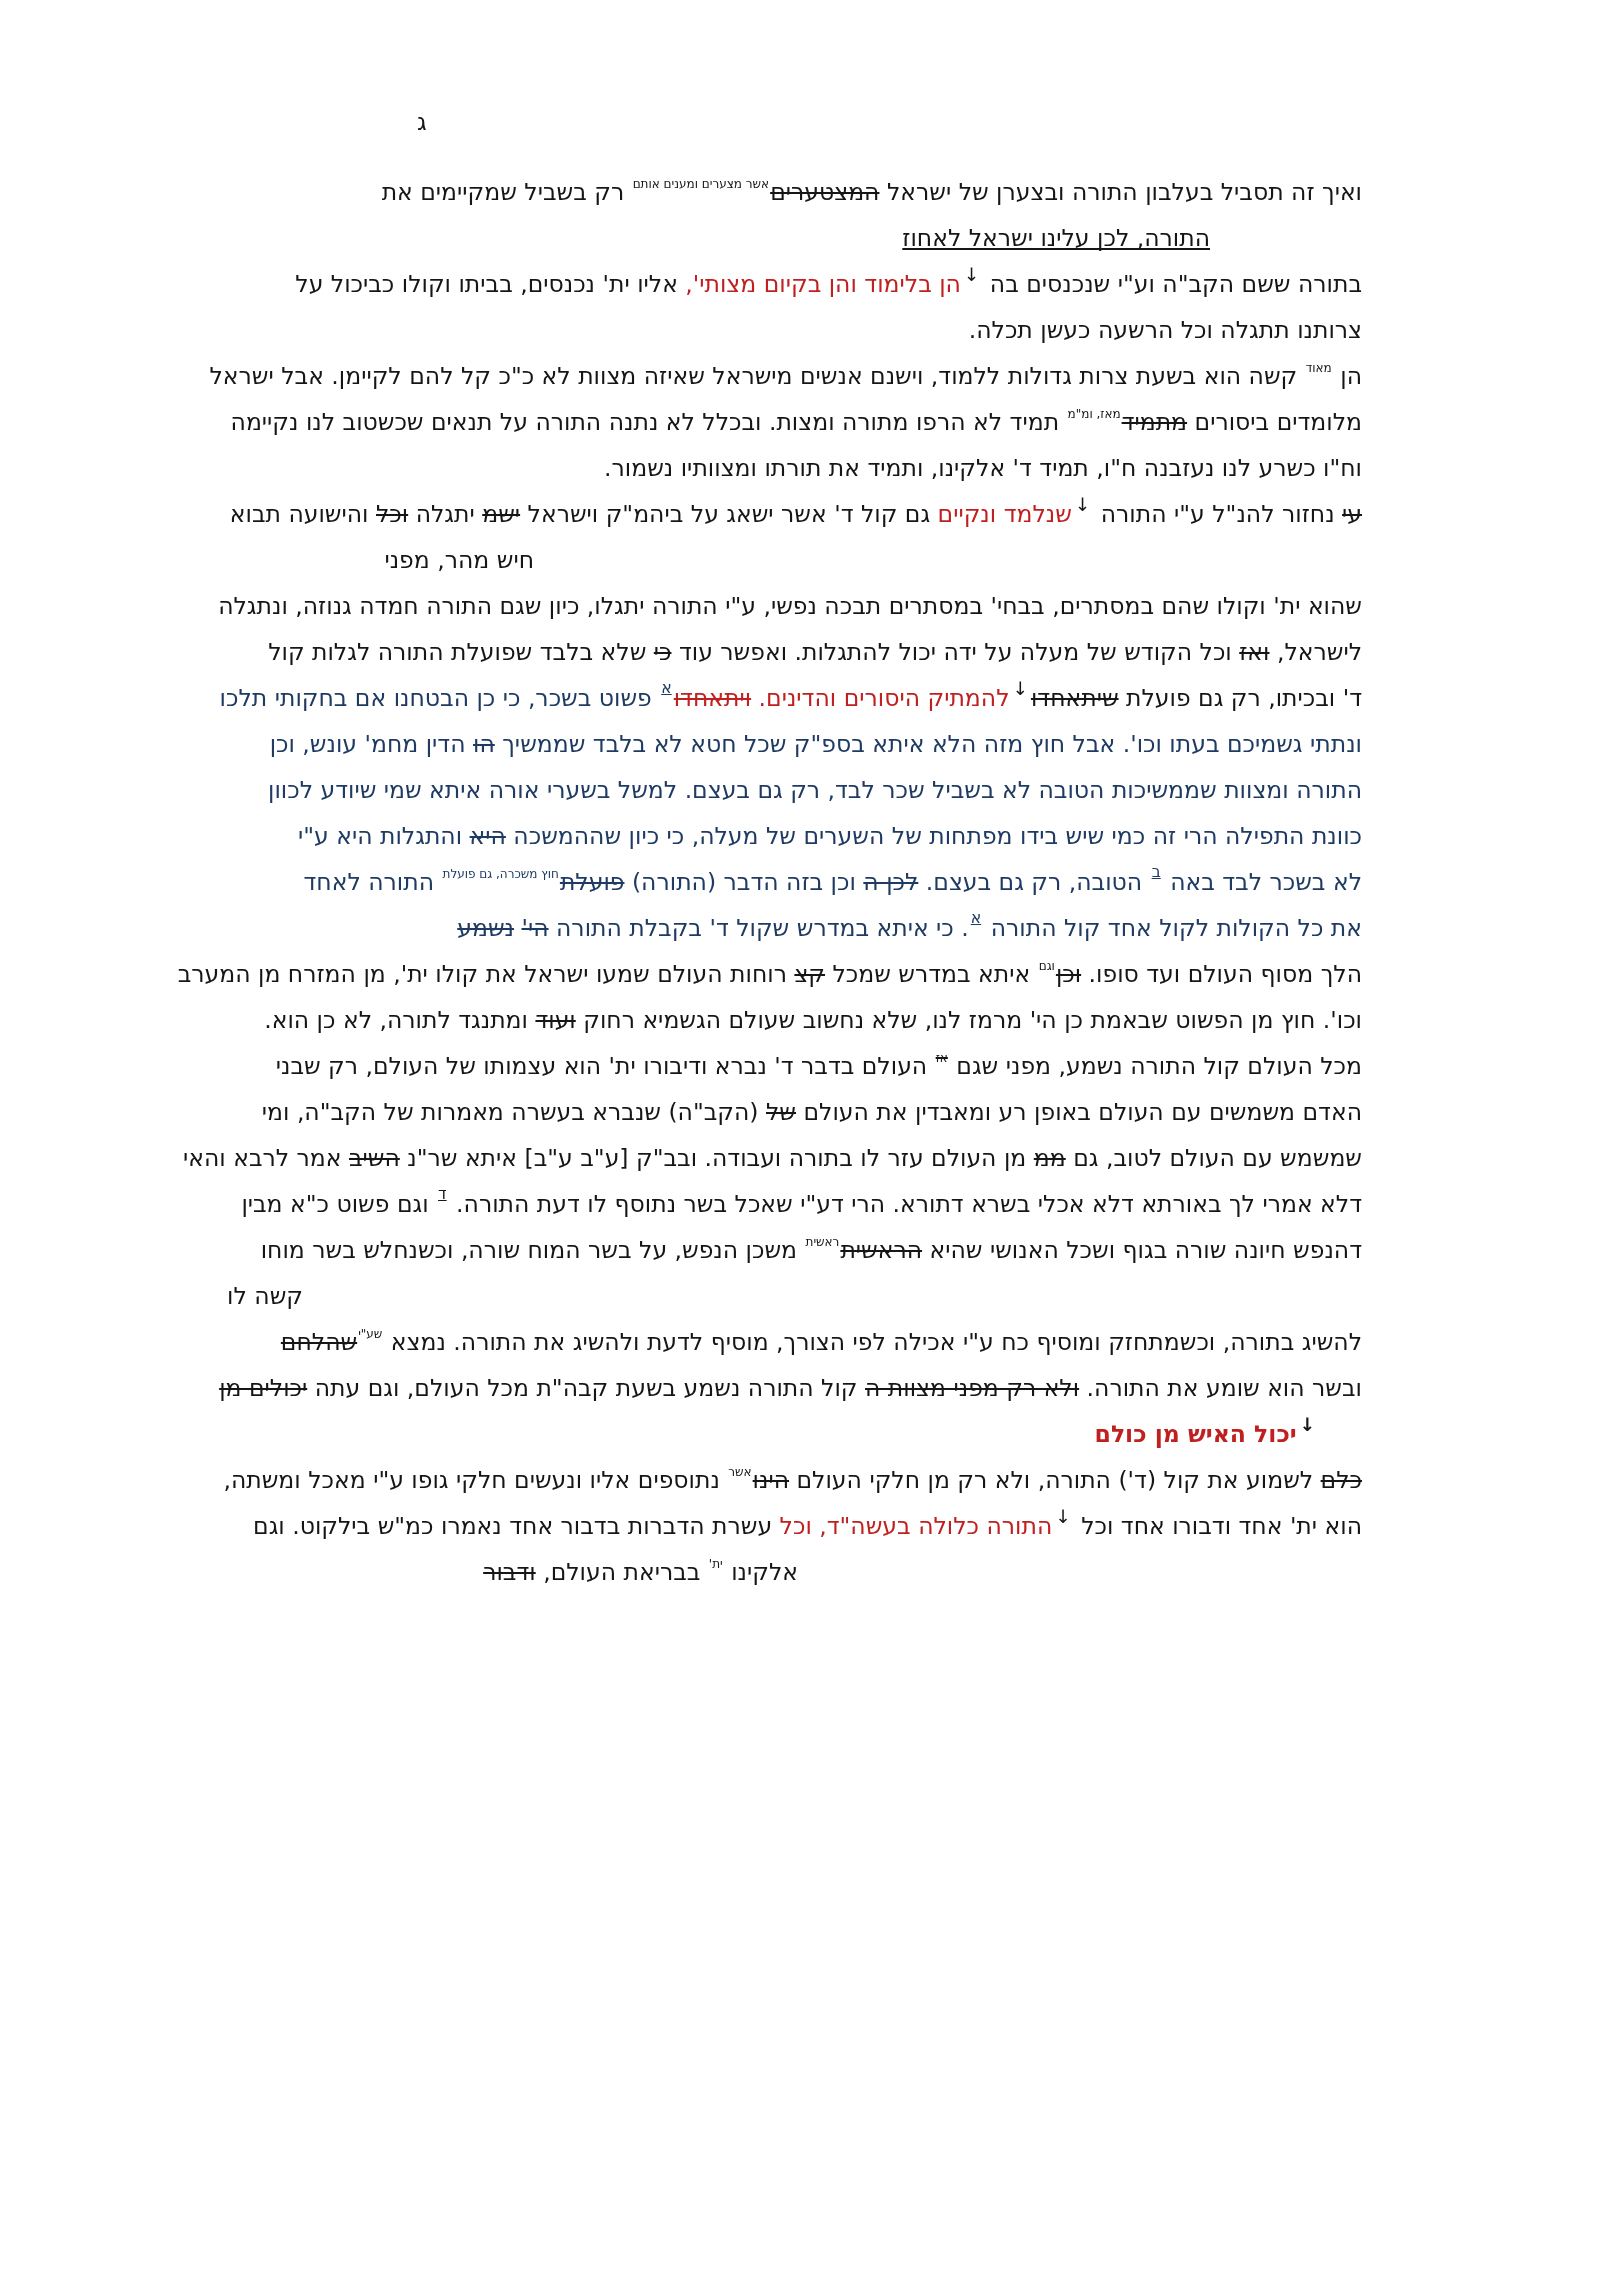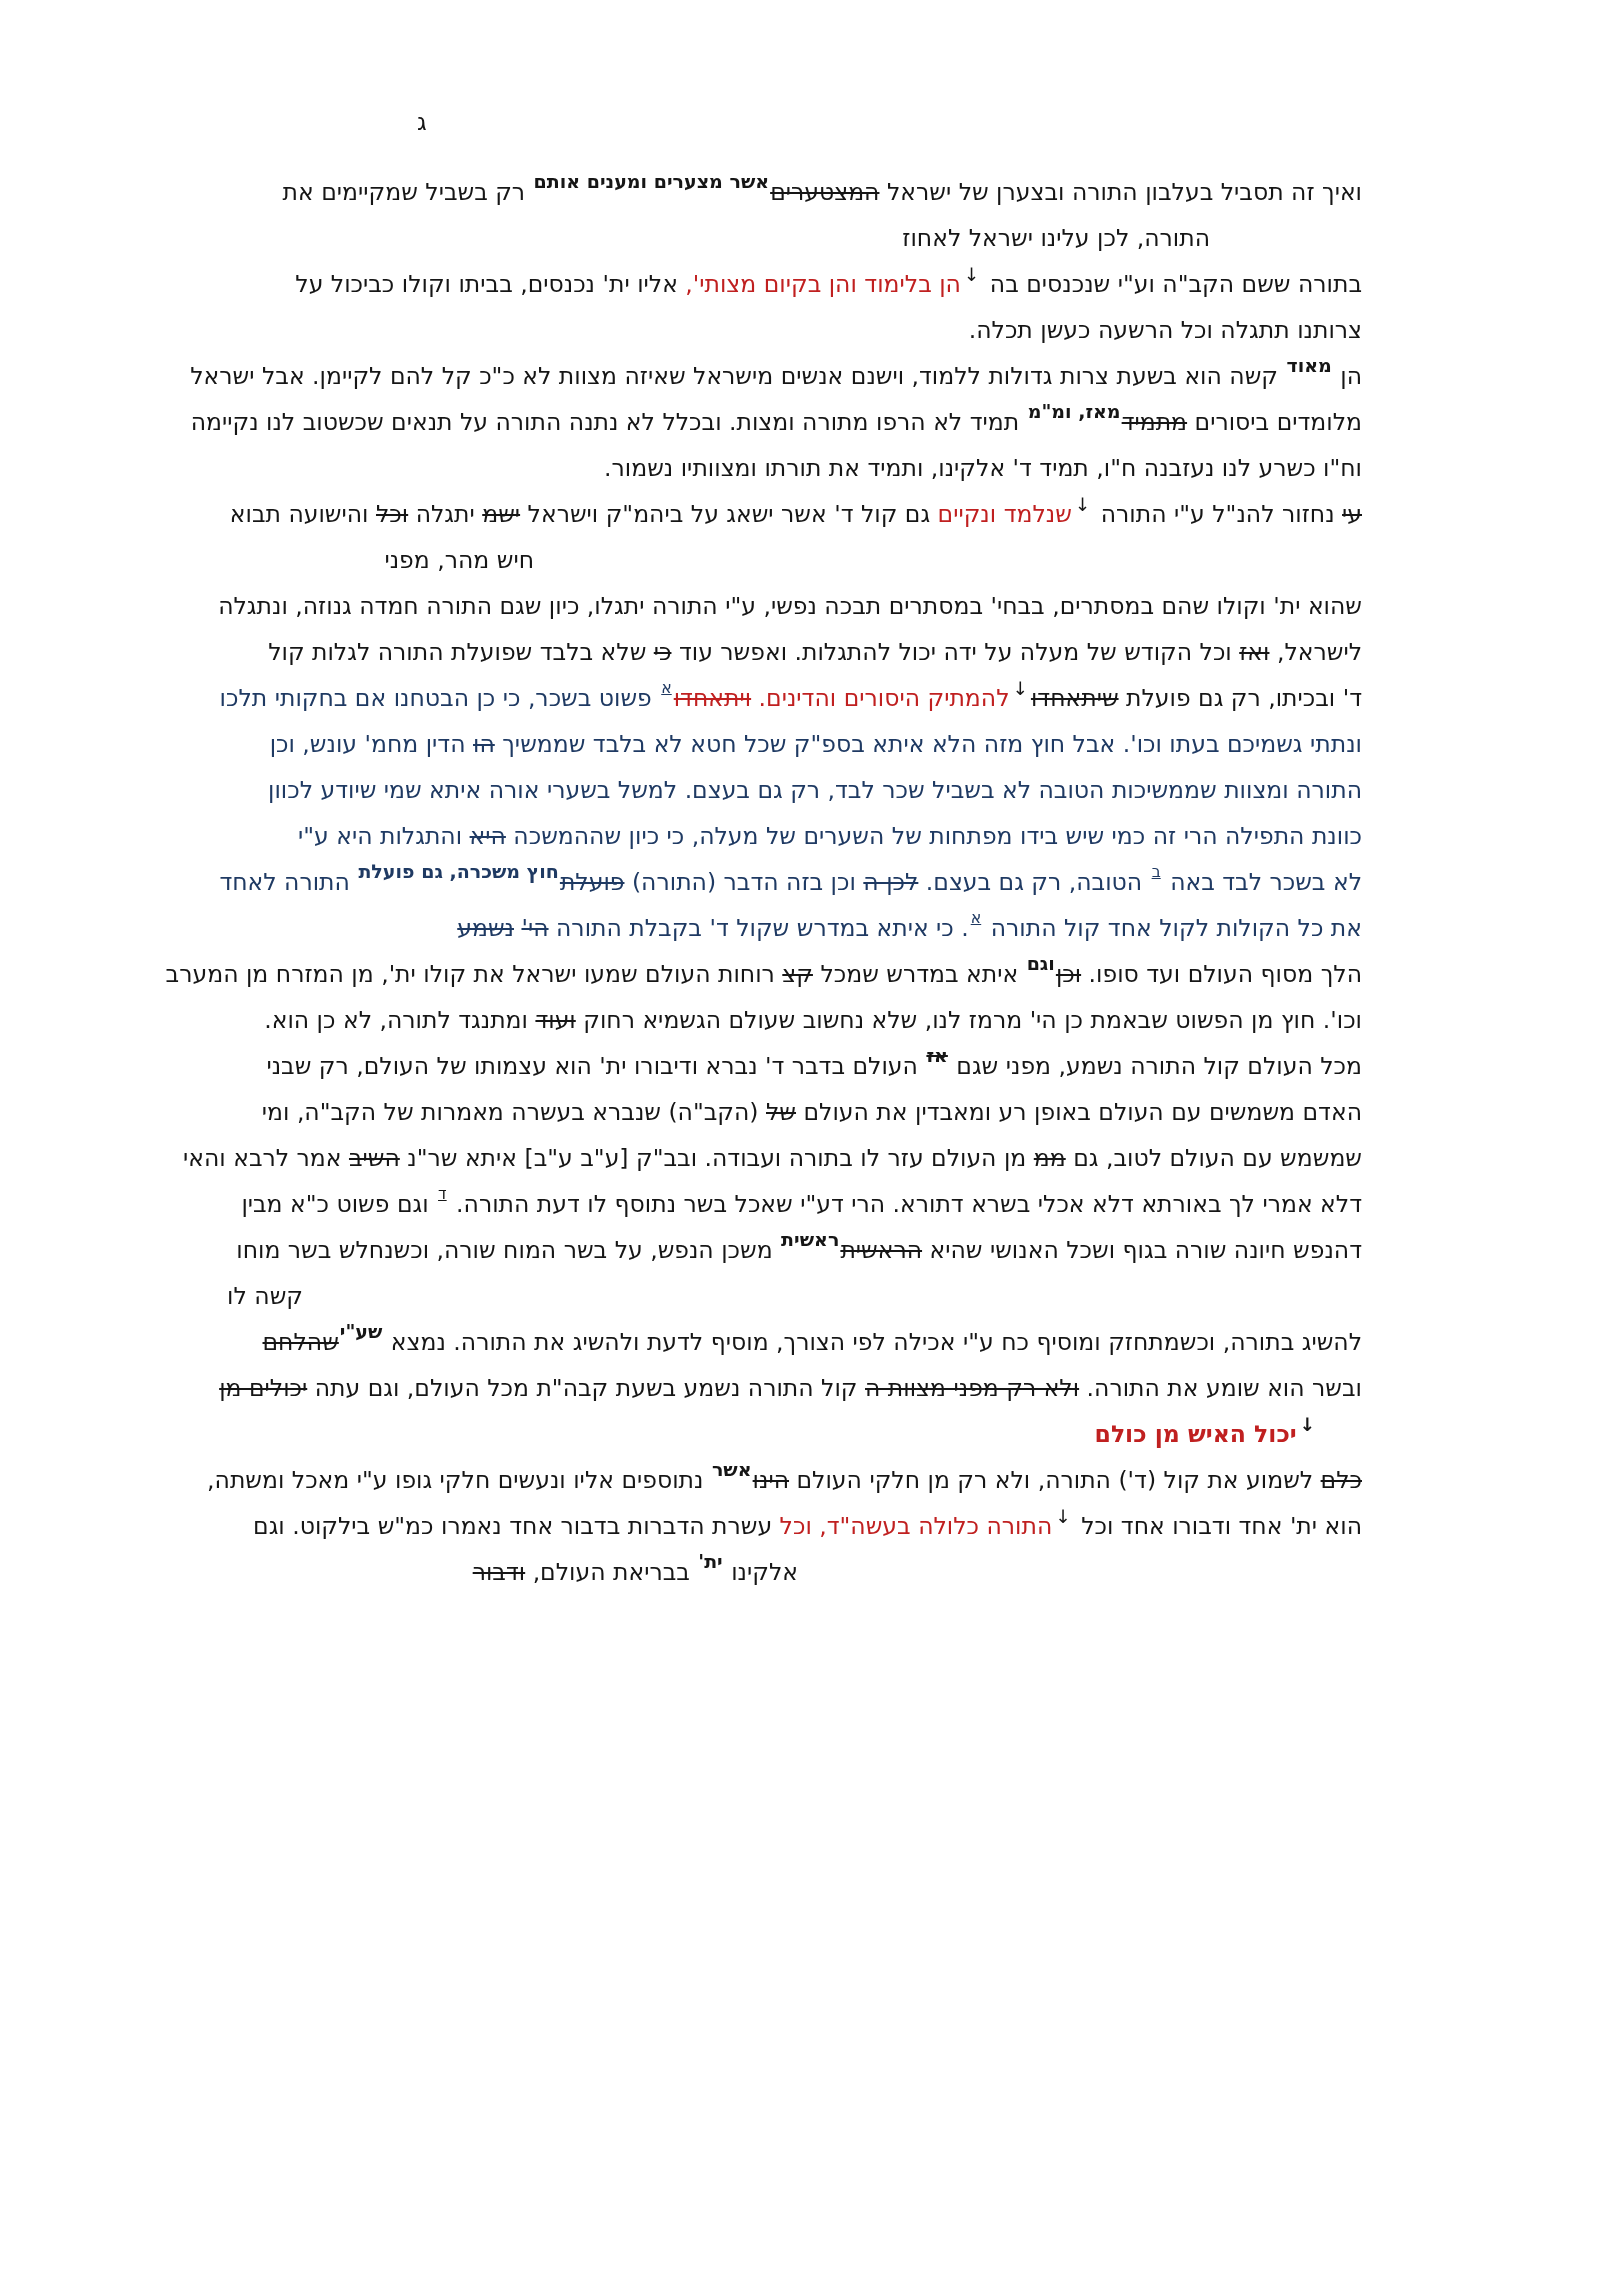--- a/index.html
+++ b/index.html
@@ -26,32 +26,32 @@
   .line{
     height:46px;line-height:46px;
     font-size:23.5px;color:var(--body);
     text-align:right;white-space:nowrap;
   }
   .line.navy{color:var(--navy);}
   .seg{text-decoration-skip-ink:none;}
   .seg.navy{color:var(--navy);}
   .red{color:var(--red);}
   .strike{text-decoration:line-through;text-decoration-thickness:2px;}
-  .sup{font-size:19px;vertical-align:11.8px;line-height:0;padding:0 1px;font-weight:bold;}
+  .sup{font-size:12px;vertical-align:11.8px;line-height:0;padding:0 1px;}
   .supref{font-size:15.7px;vertical-align:12.7px;line-height:0;text-decoration:underline;padding:0 2px;}
   .arrow{font-size:18.6px;vertical-align:10.8px;line-height:0;color:var(--body);padding:0 2.9px;font-family:"DejaVu Sans",sans-serif;}
 </style>
 </head>
 <body>
 
 <div class="page">
   <div class="page-number">ג</div>
   <div class="text-block" dir="rtl">
       <div class="line"><span class="seg">ואיך זה תסביל בעלבון התורה ובצערן של ישראל </span><span class="seg strike">המצטערים</span><span class="seg sup">אשר מצערים ומענים אותם</span><span class="seg"> רק בשביל שמקיימים את</span></div>
-      <div class="line" style="margin-right: 152px;"><span class="seg">התורה, לכן עלינו ישראל לאחוז</span></div>
+      <div class="line" style="margin-right: 152px; text-decoration: underline;"><span class="seg">התורה, לכן עלינו ישראל לאחוז</span></div>
       <div class="line"><span class="seg">בתורה ששם הקב"ה וע"י שנכנסים בה </span><span class="seg arrow">↓</span><span class="seg red">הן בלימוד והן בקיום מצותי',</span><span class="seg"> אליו ית' נכנסים, בביתו וקולו כביכול על</span></div>
       <div class="line"><span class="seg">צרותנו תתגלה וכל הרשעה כעשן תכלה.</span></div>
       <div class="line"><span class="seg">הן </span><span class="seg sup">מאוד</span><span class="seg"> קשה הוא בשעת צרות גדולות ללמוד, וישנם אנשים מישראל שאיזה מצוות לא כ"כ קל להם לקיימן. אבל ישראל</span></div>
       <div class="line"><span class="seg">מלומדים ביסורים </span><span class="seg strike">מתמיד</span><span class="seg sup">מאז, ומ"מ</span><span class="seg"> תמיד לא הרפו מתורה ומצות. ובכלל לא נתנה התורה על תנאים שכשטוב לנו נקיימה</span></div>
       <div class="line"><span class="seg">וח"ו כשרע לנו נעזבנה ח"ו, תמיד ד' אלקינו, ותמיד את תורתו ומצוותיו נשמור.</span></div>
       <div class="line"><span class="seg strike">עי</span><span class="seg"> נחזור להנ"ל ע"י התורה </span><span class="seg arrow">↓</span><span class="seg red">שנלמד ונקיים</span><span class="seg"> גם קול ד' אשר ישאג על ביהמ"ק וישראל </span><span class="seg strike">ישמ</span><span class="seg"> יתגלה </span><span class="seg strike">וכל</span><span class="seg"> והישועה תבוא</span></div>
       <div class="line" style="margin-right: 828px;"><span class="seg">חיש מהר, מפני</span></div>
       <div class="line"><span class="seg">שהוא ית' וקולו שהם במסתרים, בבחי' במסתרים תבכה נפשי, ע"י התורה יתגלו, כיון שגם התורה חמדה גנוזה, ונתגלה</span></div>
       <div class="line"><span class="seg">לישראל, </span><span class="seg strike">ואז</span><span class="seg"> וכל הקודש של מעלה על ידה יכול להתגלות. ואפשר עוד </span><span class="seg strike">כי</span><span class="seg"> שלא בלבד שפועלת התורה לגלות קול</span></div>
       <div class="line"><span class="seg">ד' ובכיתו, רק גם פועלת </span><span class="seg strike">שיתאחדו</span><span class="seg arrow">↓</span><span class="seg red">להמתיק היסורים והדינים. </span><span class="seg red strike">ויתאחדו</span><span class="seg supref navy">א</span><span class="seg navy"> פשוט בשכר, כי כן הבטחנו אם בחקותי תלכו</span></div>

